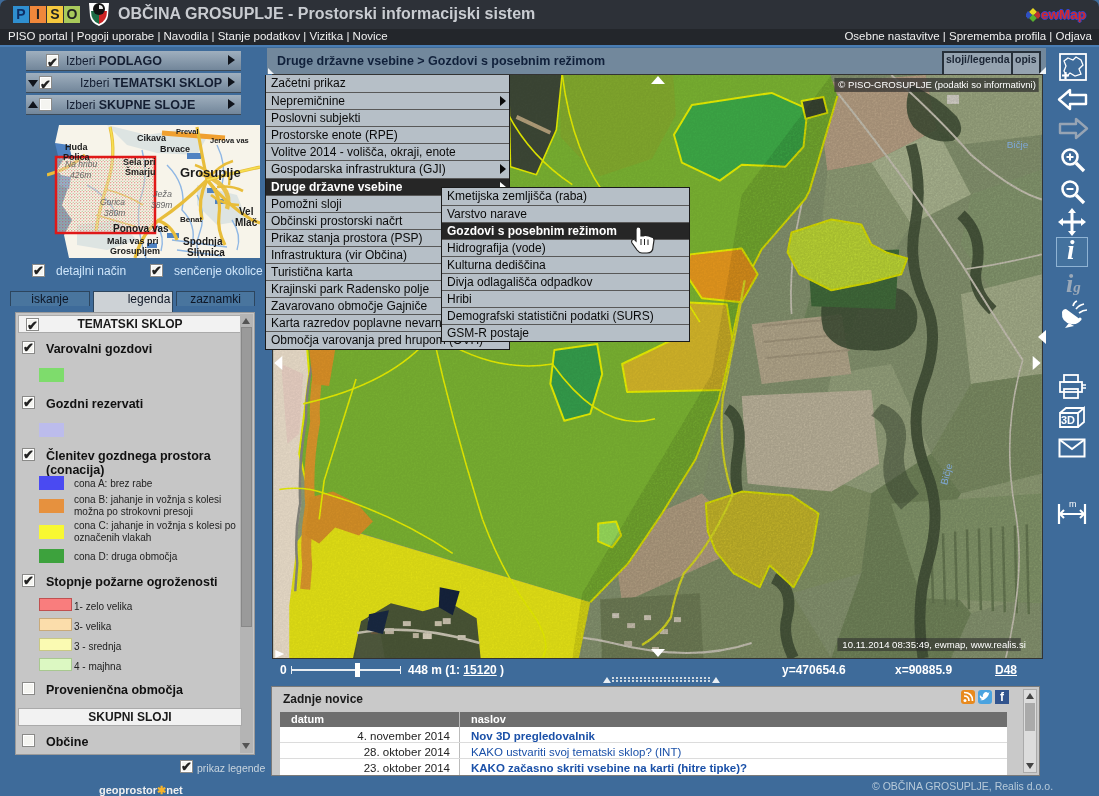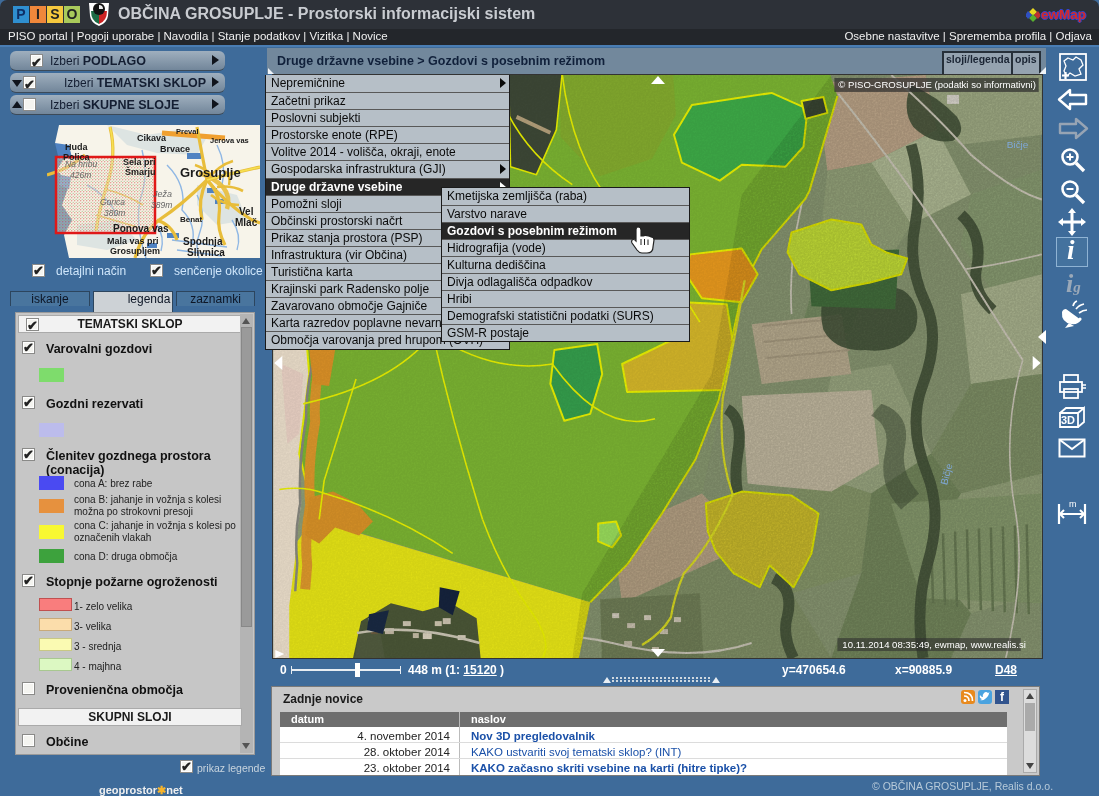--- a/index.html
+++ b/index.html
@@ -6,21 +6,21 @@
 html,body { width:1099px; height:796px; overflow:hidden; }
 body { position:relative; font-family:"Liberation Sans", sans-serif; background:#3e6b9a; }
 .abs { position:absolute; }
 
 #hdr { left:0; top:0; width:1099px; height:29px; background:#2d3138; border-radius:7px 7px 0 0; }
 #nav { left:0; top:29px; width:1099px; height:16px; background:#23262b; color:#e8e8e8; font-size:11.5px; }
 #topline { left:0; top:45px; width:1099px; height:2px; background:#4a7db3; }
 .logobox { position:absolute; top:6px; width:16px; height:17px; text-align:center; font-weight:bold; font-size:14px; line-height:17px; color:#17212e; }
 #ttl { left:118px; top:5px; color:#c9ccd1; font-weight:bold; font-size:16px; letter-spacing:0px; }
 
-.sbar { left:10px; width:215px; height:20px; background:linear-gradient(#9fafbe,#72869a); border-bottom:1px solid #3c4a58; color:#141e32; font-size:12px; line-height:20px;border-radius:6px; }
+.sbar { left:26px; width:215px; height:20px; background:linear-gradient(#9fafbe,#72869a); border-bottom:1px solid #3c4a58; color:#141e32; font-size:12px; line-height:20px; }
 .sbar b { font-size:12.5px; }
 .sbar .arr { position:absolute; right:6px; top:4px; width:0; height:0; border-left:7px solid #10141c; border-top:5.5px solid transparent; border-bottom:5.5px solid transparent; }
 .tri-d { position:absolute; left:2px; top:7px; width:0; height:0; border-top:7px solid #10141c; border-left:5.5px solid transparent; border-right:5.5px solid transparent;}
 .tri-u { position:absolute; left:2px; top:6px; width:0; height:0; border-bottom:7px solid #10141c; border-left:5.5px solid transparent; border-right:5.5px solid transparent;}
 .cb { position:absolute; width:13px; height:13px; background:#f4f4f0; border:1px solid #8a8a88; box-shadow:0 0 0 1px #fff inset; }
 .cb.chk:before { content:"✔"; position:absolute; left:0px; top:-2px; font-size:13px; font-weight:bold; color:#222; }
 
 .tab { top:291px; height:15px; background:#49759e; border:1px solid #2c455e; border-bottom:none; color:#0d1626; font-size:12px; text-align:center; line-height:14px; }
 .tab.on { background:#cdd2d6;padding-left:32px; }
 
@@ -381,22 +381,22 @@
  <text x="676" y="412" font-size="10" fill="#7fa8d8" font-family="Liberation Sans" transform="rotate(-75 676 412)">Bičje</text>
 
  <polygon points="379,1 393,1 386,9" fill="#fff" transform="rotate(180 386 5)"></polygon>
  <polygon points="379,576 386,584 393,576" fill="#fff"></polygon>
  <polygon points="1,282 9,289 1,296" fill="#fff" transform="rotate(180 5 289)"></polygon>
  <polygon points="762,282 770,289 762,296" fill="#fff"></polygon>
  <polygon points="2,577 11,581 2,585" fill="#fff"></polygon>
 </svg>
 
 <div class="abs" id="menu1">
+  <div class="mi">Začetni prikaz</div>
   <div class="mi">Nepremičnine<span class="sub"></span></div>
-  <div class="mi">Začetni prikaz</div>
   <div class="mi">Poslovni subjekti</div>
   <div class="mi">Prostorske enote (RPE)</div>
   <div class="mi">Volitve 2014 - volišča, okraji, enote</div>
   <div class="mi">Gospodarska infrastruktura (GJI)<span class="sub"></span></div>
   <div class="mi hl">Druge državne vsebine<span class="sub"></span></div>
   <div class="mi">Pomožni sloji</div>
   <div class="mi">Občinski prostorski načrt</div>
   <div class="mi">Prikaz stanja prostora (PSP)</div>
   <div class="mi">Infrastruktura (vir Občina)</div>
   <div class="mi">Turistična karta</div>

